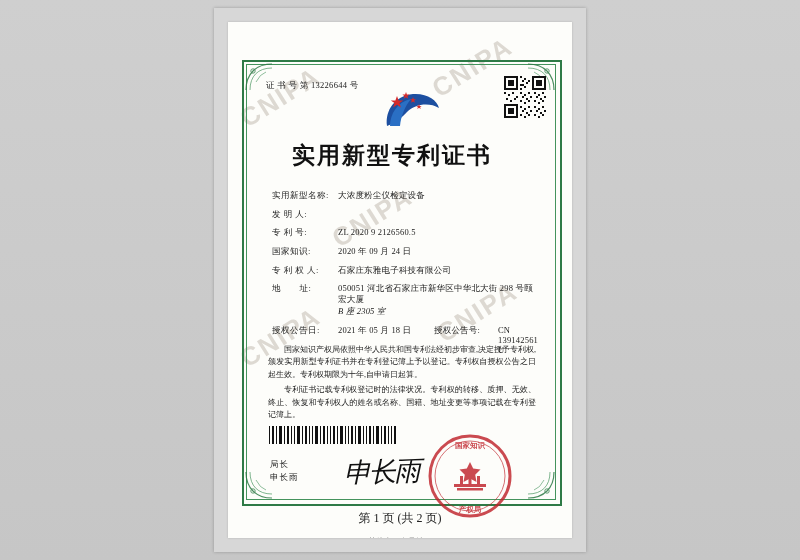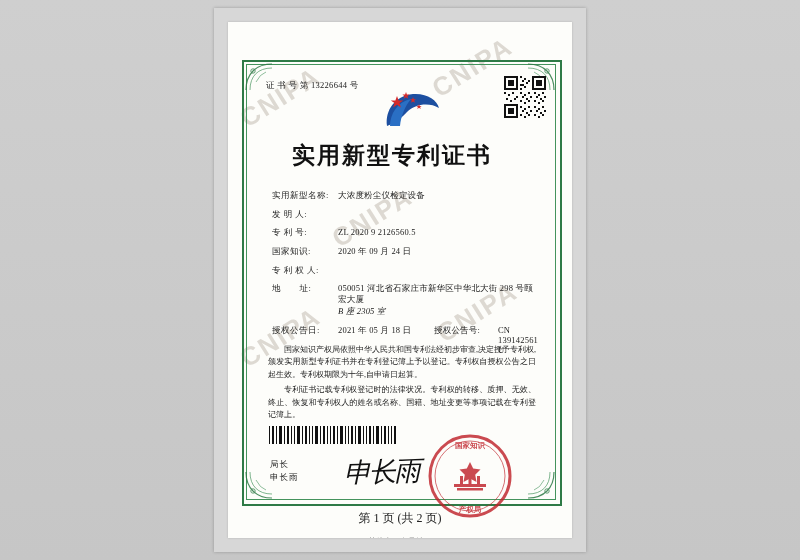--- a/index.html
+++ b/index.html
@@ -390,20 +390,21 @@
       <div class="field-row">
         <div class="field-label">专 利 号:</div>
         <div class="field-value">ZL 2020 9 2126560.5</div>
       </div>
       <div class="field-row">
         <div class="field-label">国家知识:</div>
         <div class="field-value">2020 年 09 月 24 日</div>
       </div>
       <div class="field-row">
         <div class="field-label">专 利 权 人:</div>
+        <div class="field-value">石家庄东雅电子科技有限公司</div>
       </div>
       <div class="field-row">
         <div class="field-label">地       址:</div>
         <div class="field-value">
           <span>050051 河北省石家庄市新华区中华北大街 298 号颐宏大厦</span>
           <span class="line2">B 座 2305 室</span>
         </div>
       </div>
       <div class="field-row">
         <div class="field-label">授权公告日:</div>

